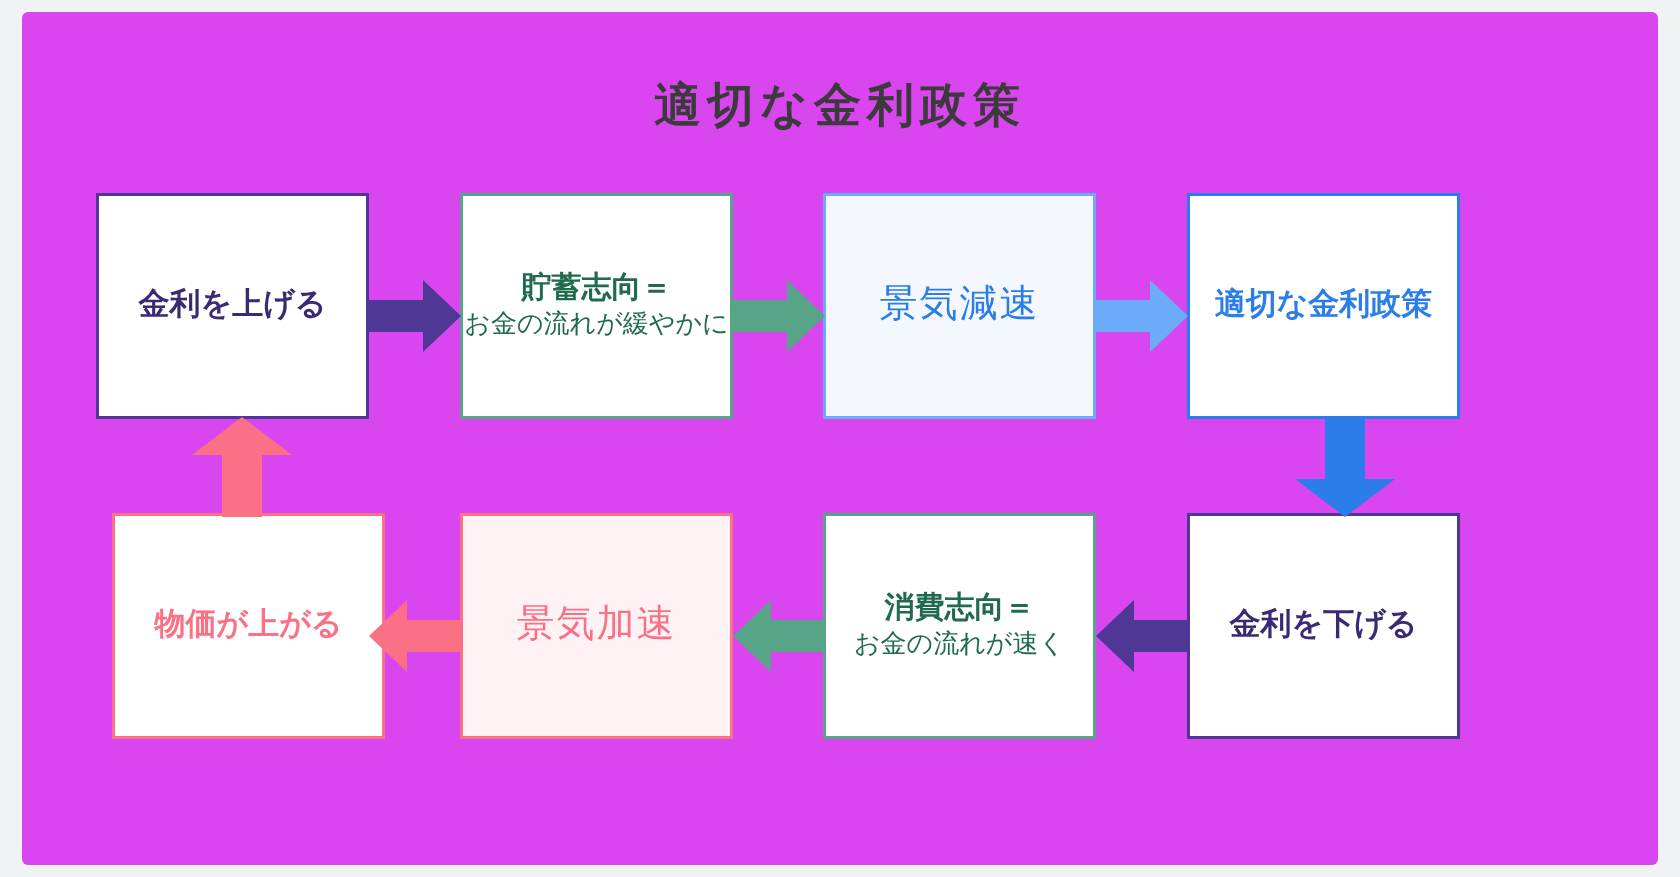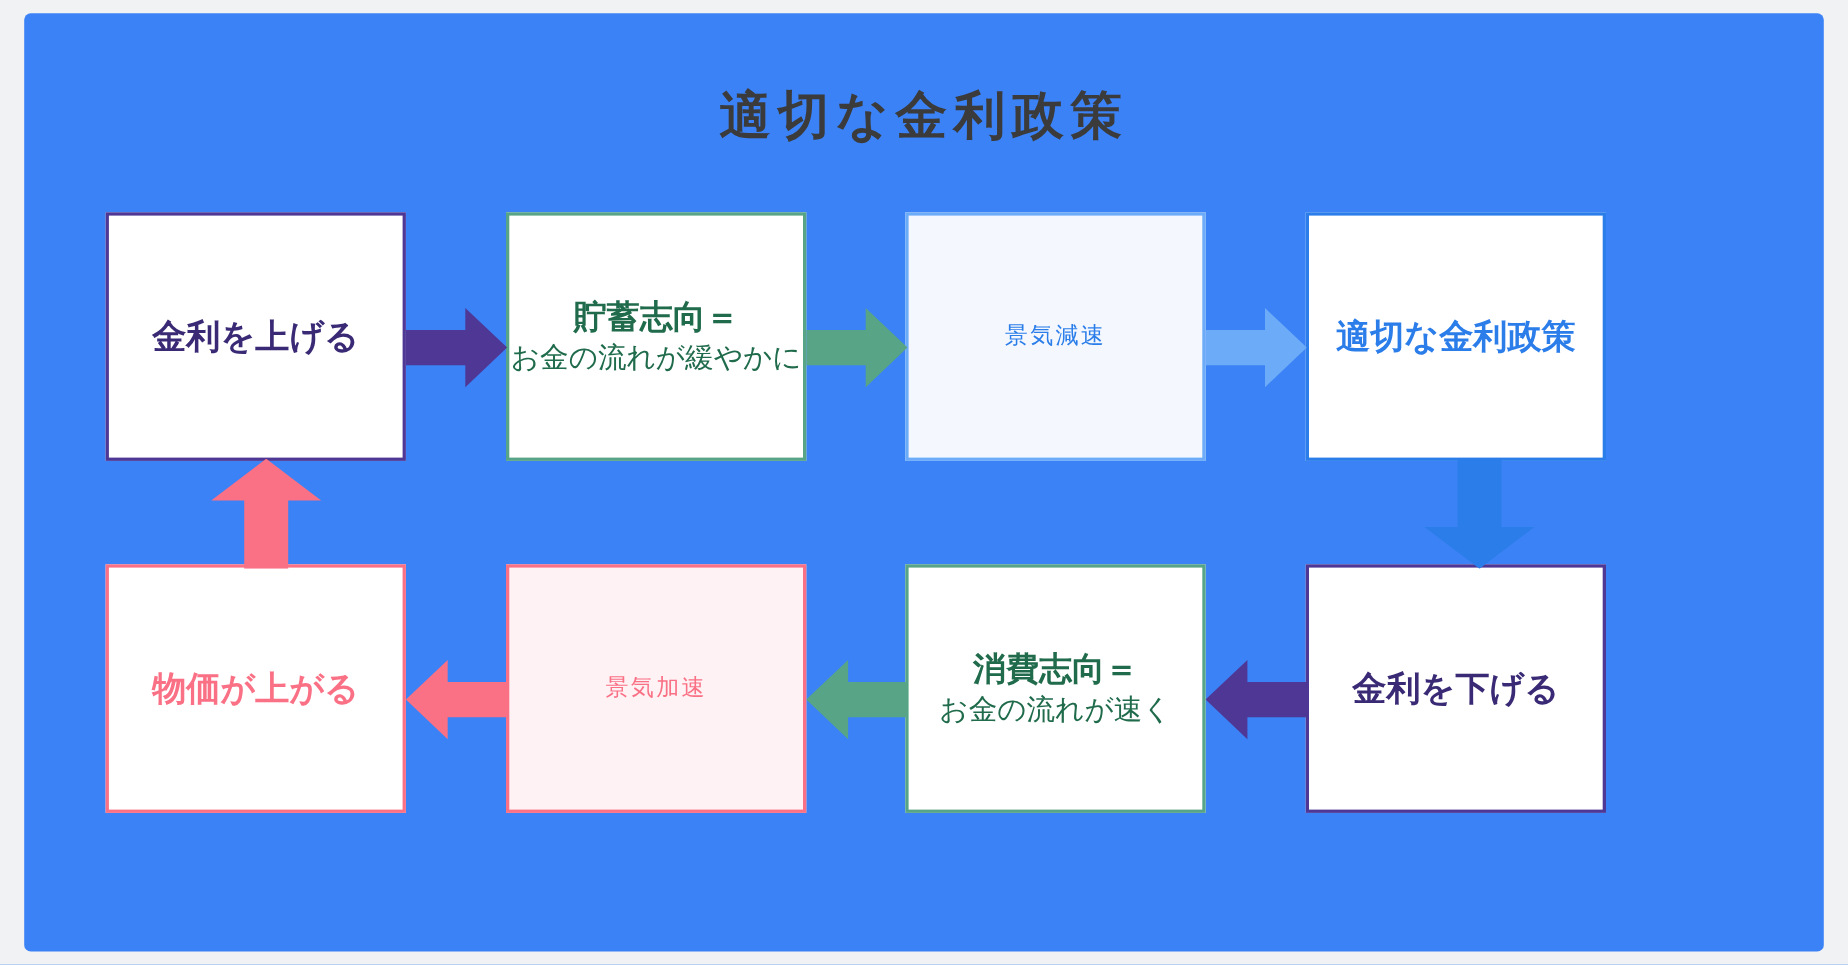--- a/index.html
+++ b/index.html
@@ -51,31 +51,31 @@
   }
   .box .sub {
     font-weight: normal;
     font-size: 26px;
   }
   .box.plain .main {
     font-size: 31px;
   }
   .box.light .main {
     font-weight: normal;
-    font-size: 21px;
+    font-size: 38px;
     letter-spacing: 2px;
   }
 
   
   #box-rate-up      { left: 74px;   top: 181px; width: 273px; height: 226px; }
   #box-saving       { left: 438px;  top: 181px; width: 273px; height: 226px; }
   #box-slowdown     { left: 801px;  top: 181px; width: 273px; height: 226px; }
   #box-price-down   { left: 1165px; top: 181px; width: 273px; height: 226px; }
   
-  #box-price-up     { left: 74px;   top: 501px; width: 273px; height: 226px; }
+  #box-price-up     { left: 90px;   top: 501px; width: 273px; height: 226px; }
   #box-accel        { left: 438px;  top: 501px; width: 273px; height: 226px; }
   #box-spending     { left: 801px;  top: 501px; width: 273px; height: 226px; }
   #box-rate-down    { left: 1165px; top: 501px; width: 273px; height: 226px; }
 
   
   .arrow {
     position: absolute;
   }
   .arrow svg { display: block; }
 
@@ -84,21 +84,21 @@
   #arrow-3 { left: 1074px; top: 268px; }
   #arrow-down-right { left: 1273px; top: 405px; }
   #arrow-4 { left: 1074px; top: 588px; }
   #arrow-5 { left: 711px;  top: 588px; }
   #arrow-6 { left: 347px;  top: 588px; }
   #arrow-up-left { left: 170px; top: 405px; }
 </style>
 </head>
 <body style="background: rgb(241, 242, 244);">
 
-<div id="canvas" style="background: #3b82f6;">
+<div id="canvas" style="background: #d946ef; font-family: Liberation Mono, monospace;">
 
   <div id="title" style="color: rgb(59, 59, 59);">適切な金利政策</div>
 
   <div class="box plain" id="box-rate-up" style="border: 3px solid rgb(78, 55, 149); background: rgb(255, 255, 255); color: rgb(58, 42, 117);">
     <div class="main" style="font-weight: bold;">金利を上げる</div>
   </div>
 
   <div class="box" id="box-saving" style="border: 3px solid rgb(87, 165, 134); background: rgb(255, 255, 255); color: rgb(31, 107, 75);">
     <div class="main" style="font-weight: bold;">貯蓄志向＝</div>
     <div class="sub">お金の流れが緩やかに</div>

